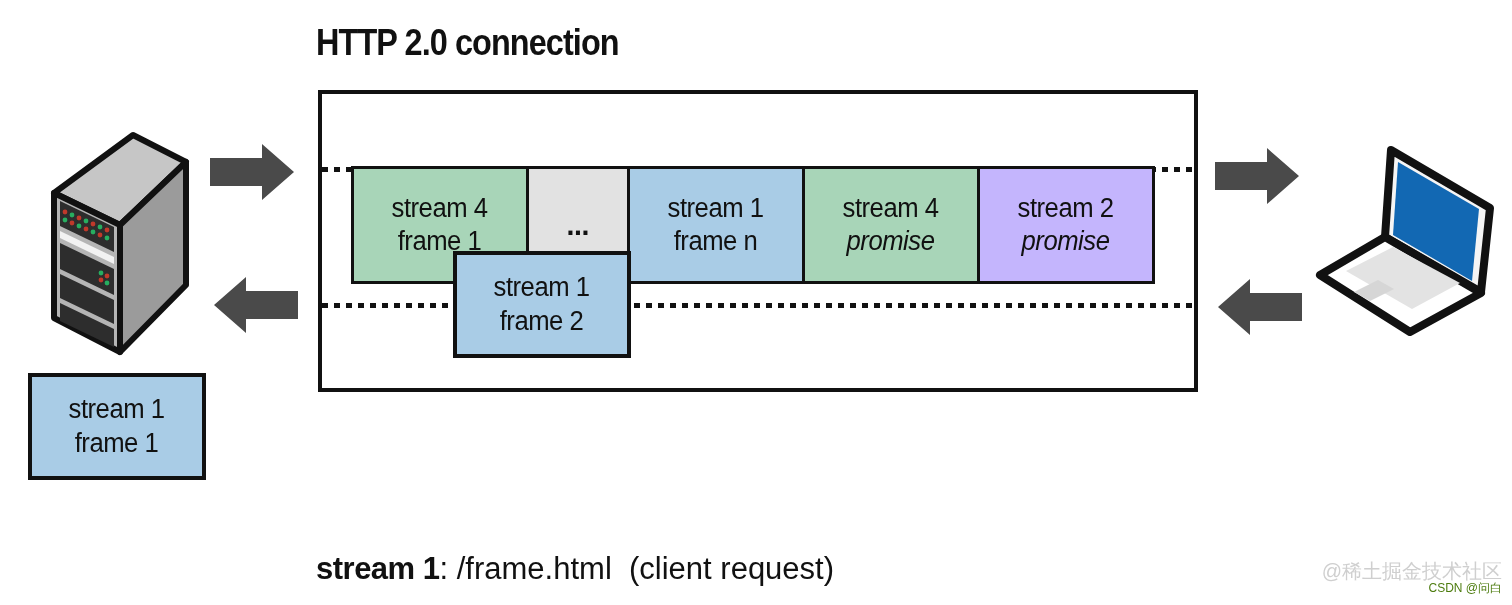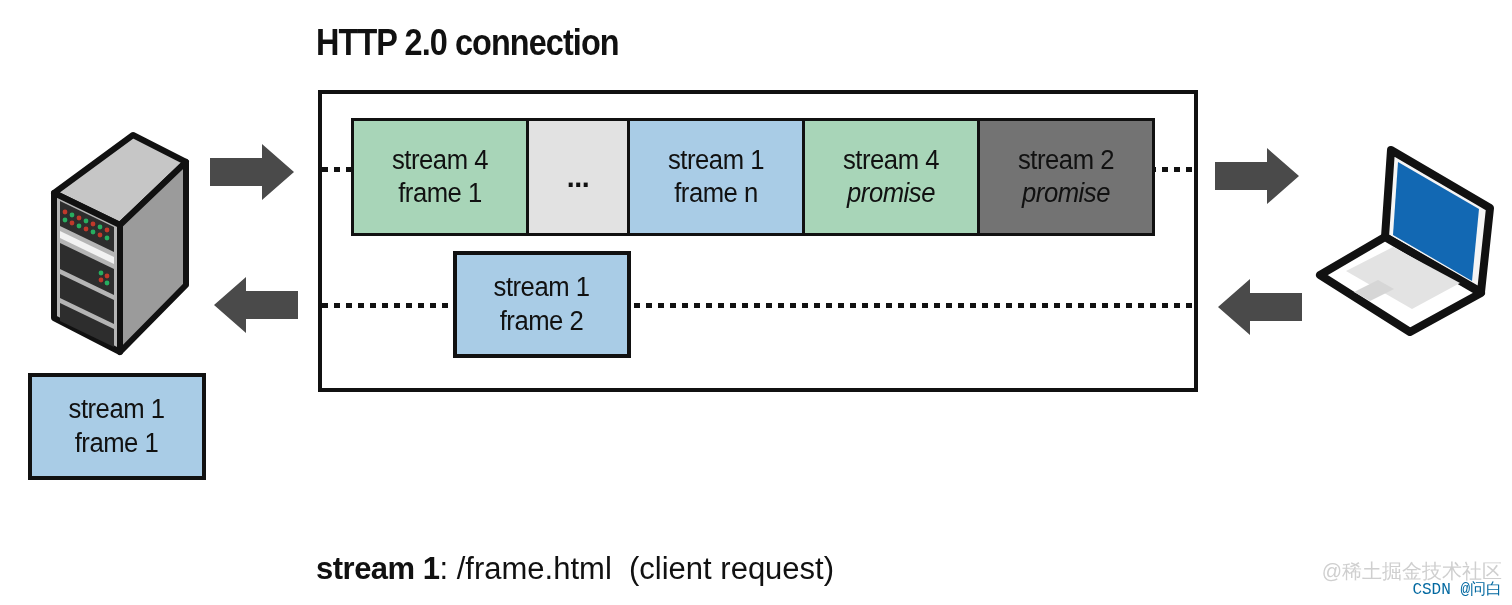--- a/index.html
+++ b/index.html
@@ -14,43 +14,43 @@
               border:4px solid #111; background:#fff; }
 
   .dotted { position:absolute; height:5px;
             background:repeating-linear-gradient(90deg,#111 0 6px,transparent 6px 12px);
             z-index:1; }
   .dotted.top    { left:0; top:73px;  width:872px; }
   .dotted.bottom { left:0; top:209px; width:872px; }
 
   .frames-row { position:absolute; left:29px; top:24px; display:flex; z-index:2; }
   .frame { height:118px; border:3px solid #111; display:flex; flex-direction:column;
-           justify-content:center; font-size:27px; line-height:1.23;
-           letter-spacing:-0.5px; }
+           justify-content:center; align-items:center; font-size:27px; line-height:1.23;
+           letter-spacing:-0.5px;margin-top:48px; }
   .frame + .frame { margin-left:-3px; }
   .frame .txt { transform:scaleX(.95); text-align:center; }
   .frame.w-big   { width:178px; }
   .frame.w-small { width:104px; font-weight:bold; font-size:30px; }
   .frame .italic { font-style:italic; }
 
   .float-frame { position:absolute; border:4px solid #111; display:flex; flex-direction:column;
                  justify-content:center; align-items:center; font-size:27px; line-height:1.23;
                  letter-spacing:-0.5px; z-index:2; }
   .float-frame .txt { transform:scaleX(.95); text-align:center; }
   .bottom-frame  { left:131px; top:157px; width:178px; height:107px; }
   .pending-frame { left:20px;  top:373px; width:178px; height:107px; }
 
   .icon-abs { position:absolute; }
   .legend { position:absolute; left:308px; top:444px; font-size:31px; line-height:50px;
             white-space:pre; }
   .legend .lbl { font-weight:bold; letter-spacing:-0.5px; }
 
   .watermark { position:absolute; right:18px; top:560px; text-align:right; line-height:1.1; }
   .watermark .wm1 { font-size:20px; color:#cfcfcf;margin-left:18px; }
-  .watermark .wm2 { font-size:16px; color:#0369a1;font-family:Liberation Mono, monospace; }
+  .watermark .wm2 { font-size:12px; color:#4d7c0f; }
 </style>
 </head>
 <body>
 
 <div class="stage">
 
   <div class="title">HTTP 2.0 connection</div>
 
   <svg class="icon-abs" style="left:36px; top:126px;" width="150" height="230" viewBox="0 0 150 230">
     <g stroke="#111" stroke-width="6" stroke-linejoin="round">
@@ -113,21 +113,21 @@
           <span>stream 1</span><br>
           <span>frame n</span>
         </span>
       </div>
       <div class="frame w-big" style="background-color: rgb(168, 213, 184);">
         <span class="txt">
           <span>stream 4</span><br>
           <span class="italic">promise</span>
         </span>
       </div>
-      <div class="frame w-big" style="background-color: #737373;">
+      <div class="frame w-big" style="background-color: #c4b5fd;">
         <span class="txt">
           <span>stream 2</span><br>
           <span class="italic">promise</span>
         </span>
       </div>
     </div>
 
     <div class="float-frame bottom-frame" style="background-color: rgb(169, 204, 230);">
       <span class="txt">
         <span>stream 1</span><br>

